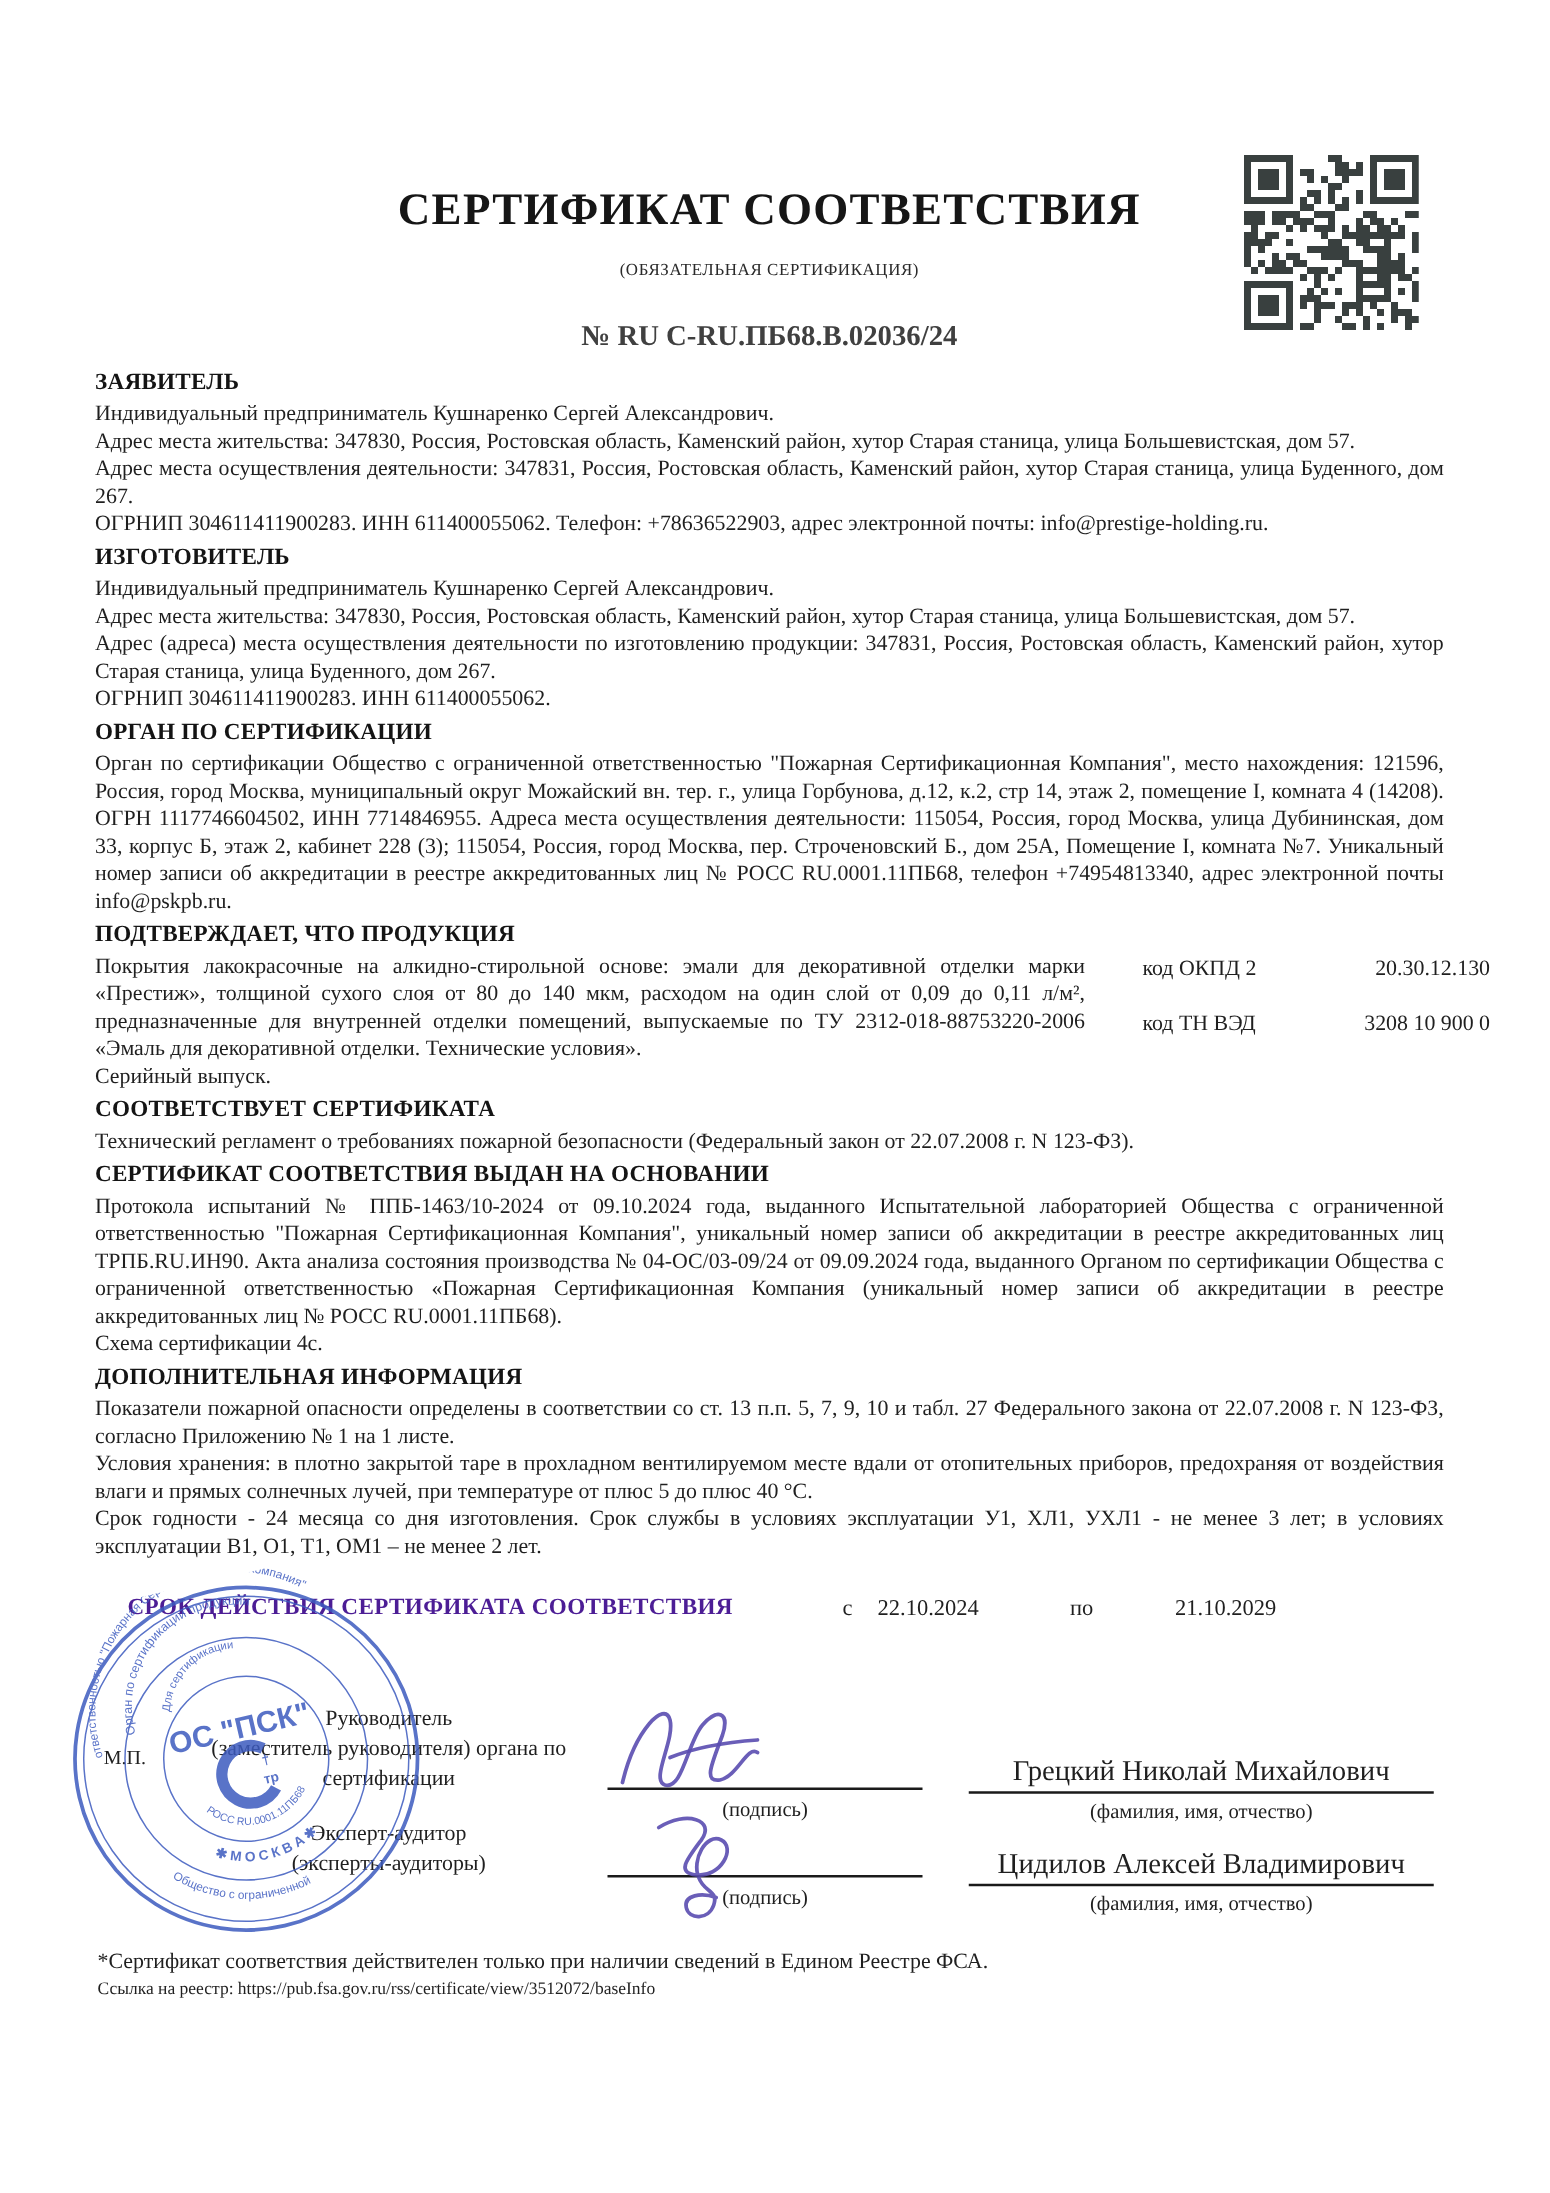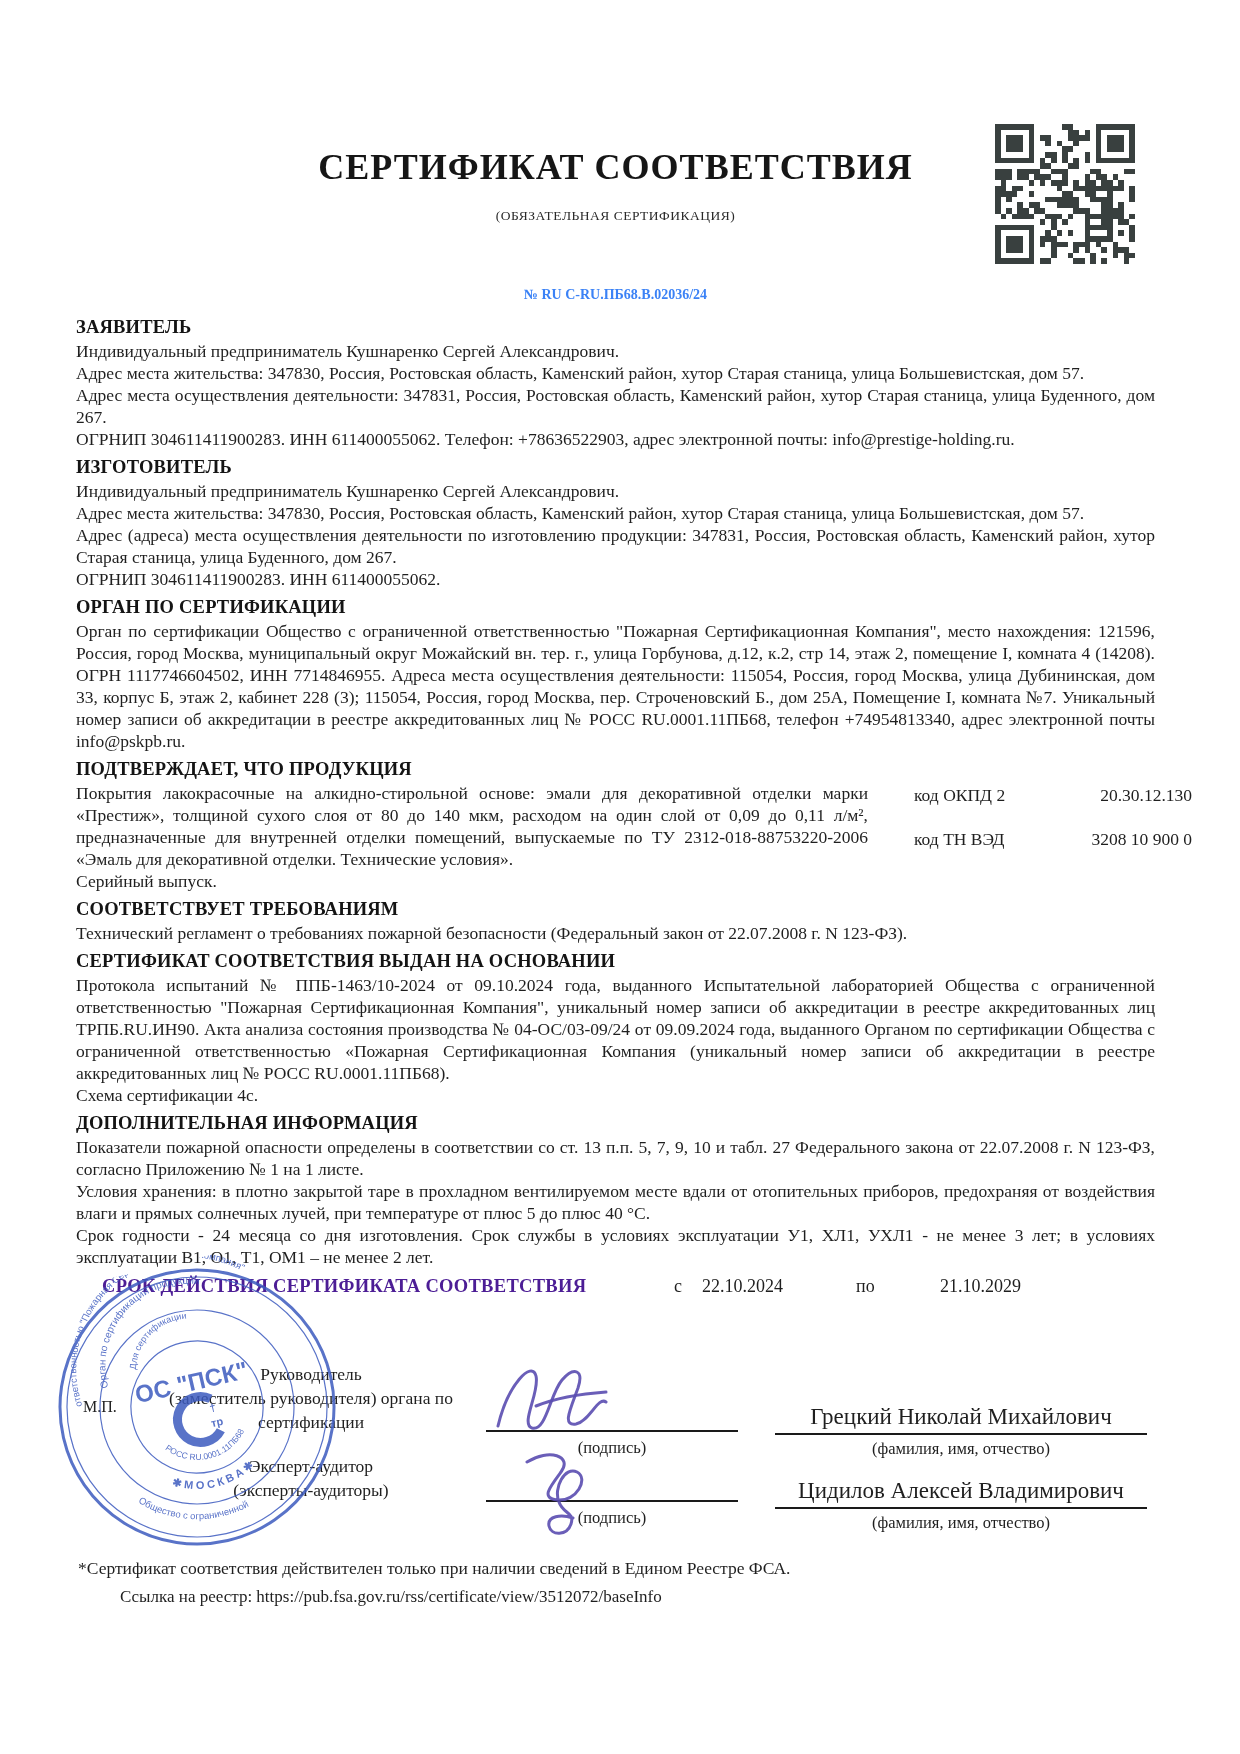--- a/index.html
+++ b/index.html
@@ -3,21 +3,21 @@
 <meta charset="utf-8">
 <style>
   html,body{margin:0;padding:0;background:#e8e8e8;}
   .page{
     position:relative;width:1240px;height:1754px;margin:0 auto;background:#ffffff;
     font-family:"Liberation Serif", serif;color:#1f1f1f;overflow:hidden;
   }
   .content{position:absolute;left:76px;top:146px;width:1079px;}
   .doc-title{text-align:center;font-weight:bold;font-size:36px;letter-spacing:1px;margin:0;color:#161616;}
   .doc-subtitle{text-align:center;font-size:13.5px;margin:20px 0 0 0;letter-spacing:.5px;color:#2a2a2a;}
-  .doc-number{text-align:center;font-weight:bold;font-size:14px;margin:63px 0 0 0;color:#3b82f6;}
+  .doc-number{text-align:center;font-weight:bold;font-size:23px;margin:32px 0 0 0;color:#404040;}
   .sec-h{font-weight:bold;font-size:18.5px;margin:7px 0 2px 0;color:#141414;letter-spacing:.2px;}
   .para{font-size:17.5px;line-height:22px;margin:0;text-align:justify;}
   .para.nojust{text-align:left;}
   .first-gap{margin-top:14px;}
   .product-wrap{position:relative;}
   .product-text{width:792px;}
   .code-row{position:absolute;left:838px;width:278px;display:flex;justify-content:space-between;font-size:17.5px;line-height:22px;gap:40px;}
   
   .qr{position:absolute;left:995px;top:124px;width:140px;height:140px;}
   .qr svg{shape-rendering:crispEdges;}
@@ -49,21 +49,21 @@
   .stamp{position:absolute;left:52px;top:1262px;width:290px;height:290px;transform:rotate(-13deg);opacity:.85;}
   .stamp text{font-family:"Liberation Sans", sans-serif;fill:#3d5bbf;}
   .stamp .rings{stroke:#3d5bbf;fill:none;}
   
   .ink{position:absolute;}
   .ink path{stroke:#5a4db0;stroke-width:3;fill:none;stroke-linecap:round;opacity:.9;}
   .ink-1{left:478px;top:1352px;}
   .ink-2{left:497px;top:1446px;}
   
   .footnote{position:absolute;left:78px;top:1540px;font-size:17.5px;}
-  .registry{position:absolute;left:78px;top:1570px;font-size:17px;margin-left:42px;}
+  .registry{position:absolute;left:78px;top:1570px;font-size:14px;}
 </style>
 </head>
 <body>
 
 <div class="page">
 
   <div class="qr">
     <svg id="qr-svg" viewBox="0 0 25 25" width="140" height="140" fill="#39403f">
         <rect x="12" y="0" width="1" height="1"></rect>
         <rect x="13" y="0" width="1" height="1"></rect>
@@ -417,21 +417,21 @@
       <div class="code-row" style="top:2px">
         <span>код ОКПД 2</span>
         <span>20.30.12.130</span>
       </div>
       <div class="code-row" style="top:46px">
         <span>код ТН ВЭД</span>
         <span>3208 10 900 0</span>
       </div>
     </div>
 
-    <div class="sec-h">СООТВЕТСТВУЕТ ТРЕБОВАНИЯМ</div>
+    <div class="sec-h">СООТВЕТСТВУЕТ СЕРТИФИКАТА</div>
     <p class="para nojust">Технический регламент о требованиях пожарной безопасности (Федеральный закон от 22.07.2008 г. N 123-ФЗ).</p>
 
     <div class="sec-h">СЕРТИФИКАТ СООТВЕТСТВИЯ ВЫДАН НА ОСНОВАНИИ</div>
     <p class="para">Протокола испытаний № ППБ-1463/10-2024 от 09.10.2024 года, выданного Испытательной лабораторией Общества с ограниченной ответственностью "Пожарная Сертификационная Компания", уникальный номер записи об аккредитации в реестре аккредитованных лиц ТРПБ.RU.ИН90. Акта анализа состояния производства № 04-ОС/03-09/24 от 09.09.2024 года, выданного Органом по сертификации Общества с ограниченной ответственностью «Пожарная Сертификационная Компания (уникальный номер записи об аккредитации в реестре аккредитованных лиц № РОСС RU.0001.11ПБ68).</p>
     <p class="para nojust">Схема сертификации 4с.</p>
 
     <div class="sec-h">ДОПОЛНИТЕЛЬНАЯ ИНФОРМАЦИЯ</div>
     <p class="para">Показатели пожарной опасности определены в соответствии со ст. 13 п.п. 5, 7, 9, 10 и табл. 27 Федерального закона от 22.07.2008 г. N 123-ФЗ, согласно Приложению № 1 на 1 листе.</p>
     <p class="para">Условия хранения: в плотно закрытой таре в прохладном вентилируемом месте вдали от отопительных приборов, предохраняя от воздействия влаги и прямых солнечных лучей, при температуре от плюс 5 до плюс 40 °С.</p>
     <p class="para">Срок годности - 24 месяца со дня изготовления. Срок службы в условиях эксплуатации У1, ХЛ1, УХЛ1 - не менее 3 лет; в условиях эксплуатации В1, О1, Т1, ОМ1 – не менее 2 лет.</p>

